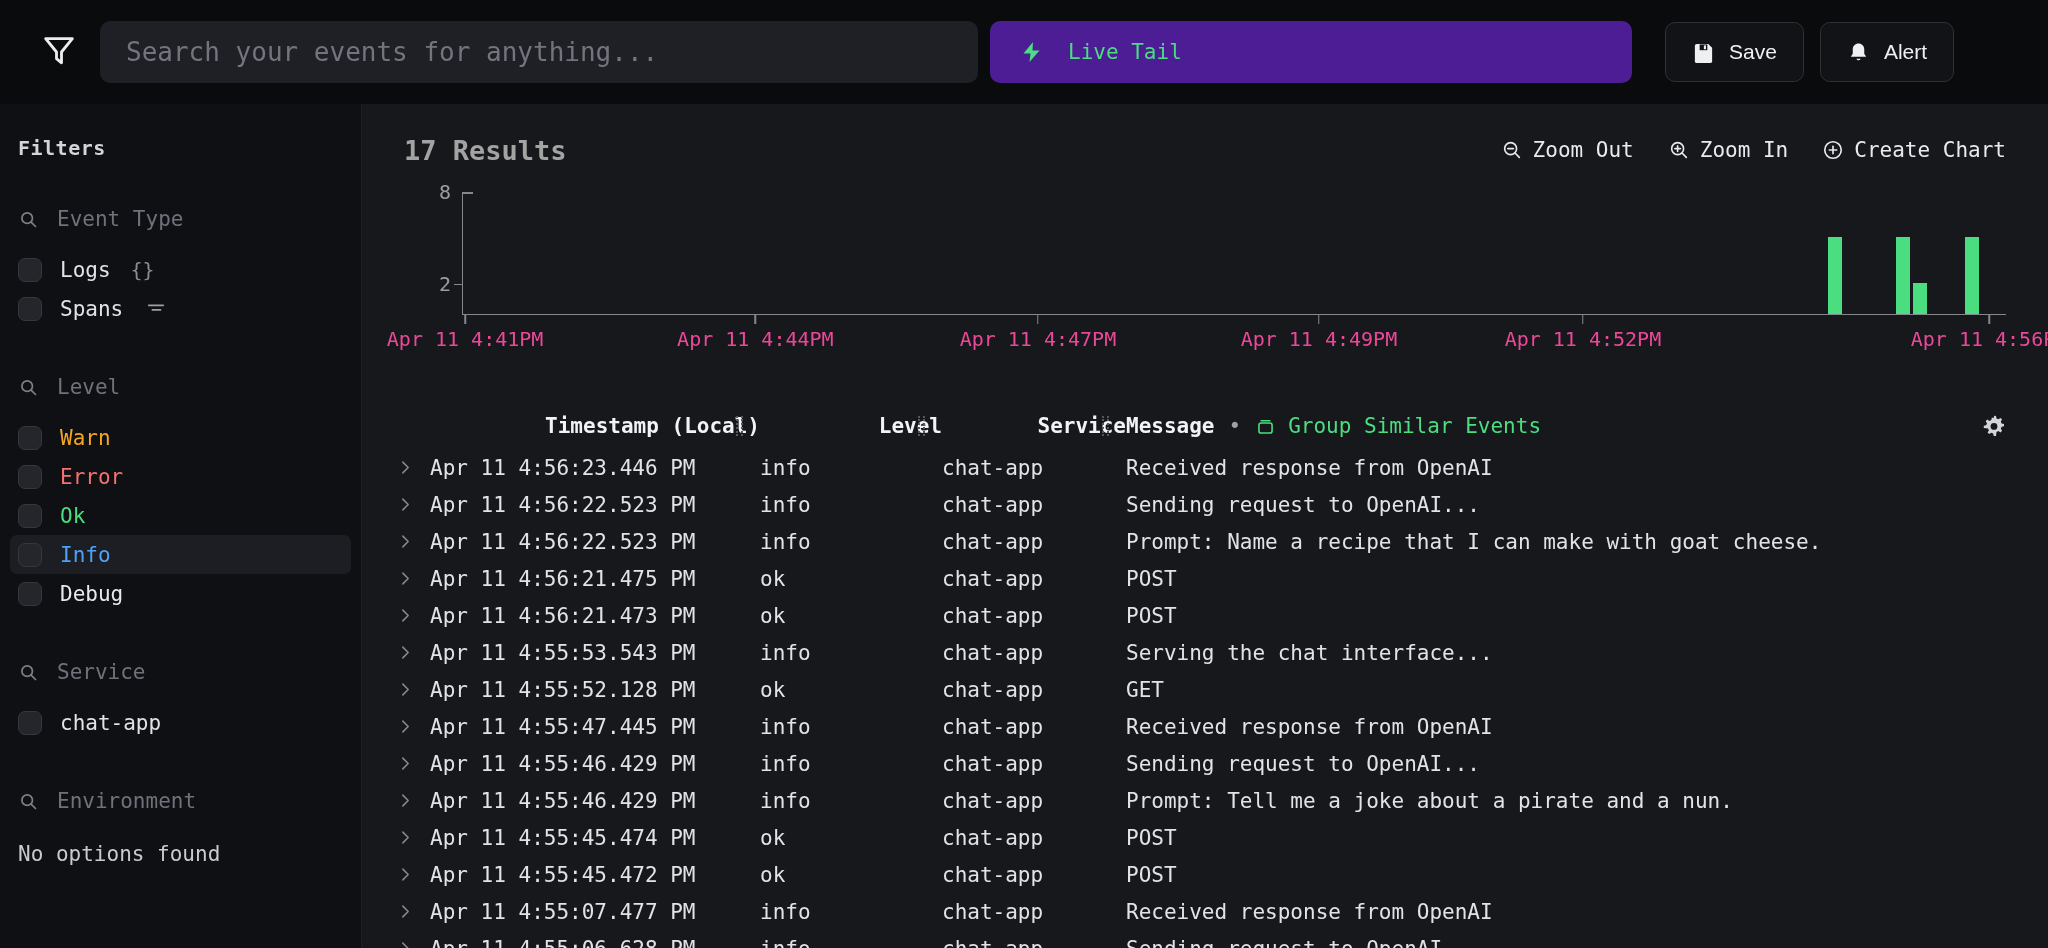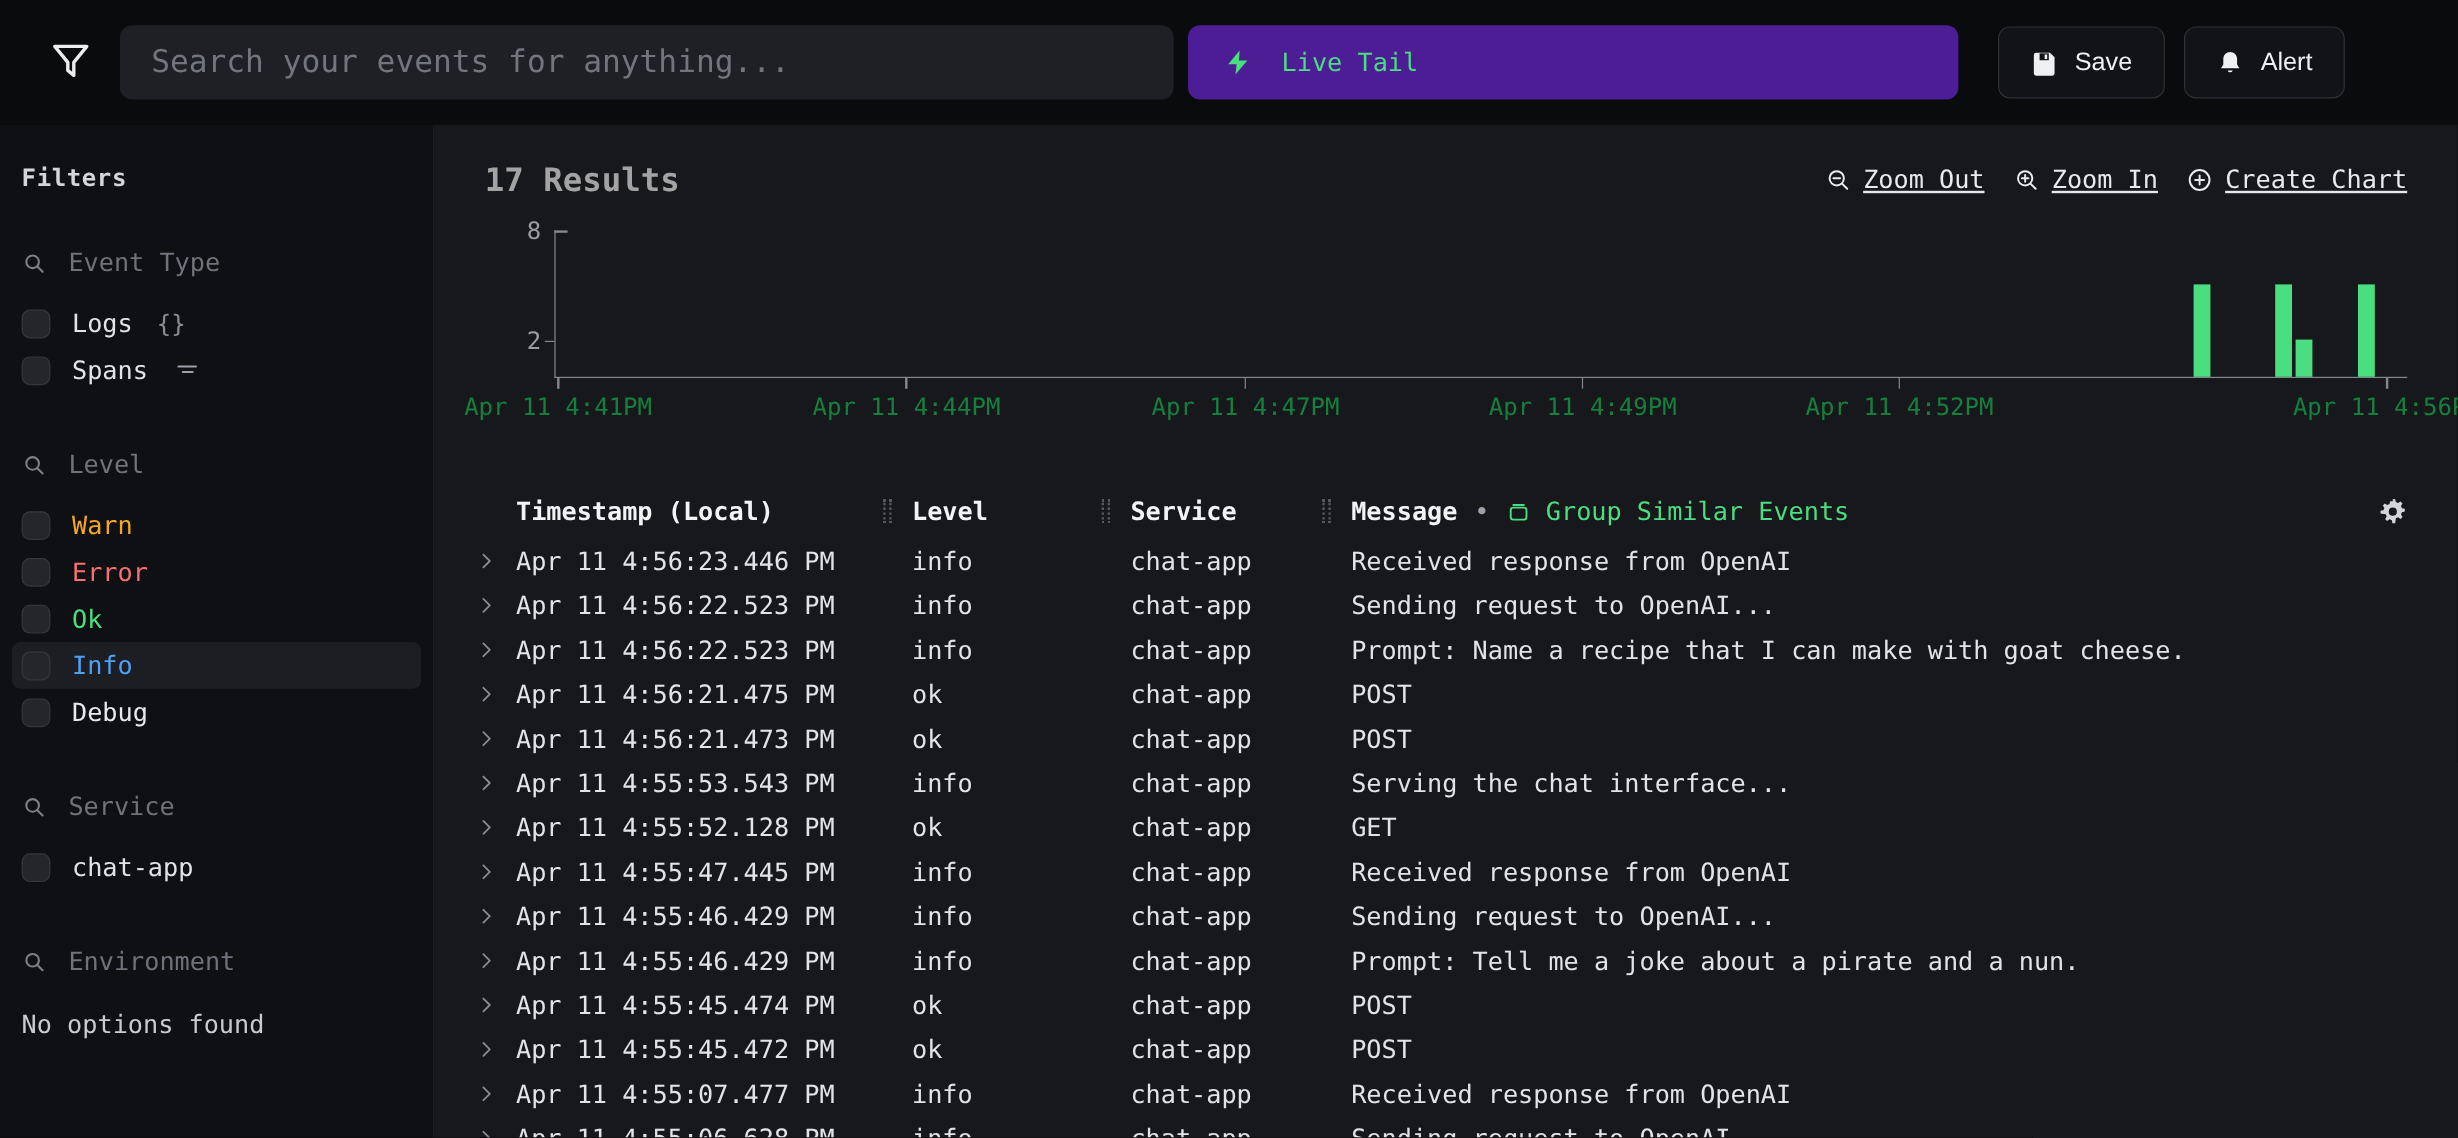--- a/index.html
+++ b/index.html
@@ -65,48 +65,48 @@
   .empty-note { margin-top: 26px; font-size: 21px; color: #c9cbd1; }
 
   
   .main { flex: 1; min-width: 0; background: #17181c; display: flex; flex-direction: column; }
 
   .results-bar {
     margin: 26px 42px 0 42px; height: 40px; flex: none;
     display: flex; align-items: center;
   }
   .results-count { font-size: 27px; font-weight: 600; color: #a3a3a3; }
-  .rb-actions { margin-left: auto; display: flex; align-items: flex-end; gap: 24px; text-decoration: underline; }
+  .rb-actions { margin-left: auto; display: flex; align-items: flex-end; gap: 34px; }
   .rb-btn { display: flex; align-items: center; gap: 10px; cursor: pointer; color: #e9eaec; font-size: 21px; }
 
   
   .chart-wrap { margin: 22px 42px 0 42px; flex: none; }
   .plot {
     margin-left: 58px; width: 1544px; height: 123px; position: relative;
     border-left: 1.5px solid #85878e; border-bottom: 1.5px solid #85878e;
   }
   .ylab { position: absolute; right: calc(100% + 12px); transform: translateY(-50%); font-size: 20px; color: #9a9da4; }
   .ytick-cap { position: absolute; left: -1px; height: 1.5px; width: 11px; background: #85878e; }
   .ytick-left { position: absolute; left: -9px; height: 1.5px; width: 8px; background: #85878e; }
   .bar { position: absolute; bottom: 0; width: 14px; transform: translateX(-50%); background: #4ade80; }
   .xaxis { margin-left: 58px; width: 1544px; position: relative; height: 46px; }
   .xtick-mark { position: absolute; top: 0; width: 1.5px; height: 9px; background: #85878e; transform: translateX(-50%); }
   .xtick-label {
     position: absolute; top: 12px; transform: translateX(-50%);
-    font-size: 20px; color: #15803d; white-space: nowrap;
+    font-size: 20px; color: #ec4899; white-space: nowrap;
   }
 
   
   .table { margin: 42px 42px 0 36px; flex: 1; min-height: 0; overflow: hidden; }
   .trow {
     display: grid; grid-template-columns: 32px 330px 182px 184px 1fr;
     align-items: center;
   }
   .thead { height: 46px; position: relative; font-weight: bold; color: #f2f3f5; font-size: 21px; }
-  .th-cell { position: relative; }
+  .th-cell { position: relative; text-align: right; }
   .grip {
     position: absolute; left: -24px; top: 50%; transform: translateY(-50%);
     width: 7px; height: 20px;
     border-left: 2px dotted #55575e; border-right: 2px dotted #55575e;
     cursor: col-resize;
   }
   .msg-head { display: flex; align-items: center; gap: 14px; }
   .head-dot { color: #9ca0a8; font-weight: normal; }
   .group-similar { display: flex; align-items: center; gap: 12px; color: #4ade80; cursor: pointer; font-weight: normal; }
   .gear { position: absolute; right: 0; top: 50%; transform: translateY(-50%); cursor: pointer; display: flex; }

